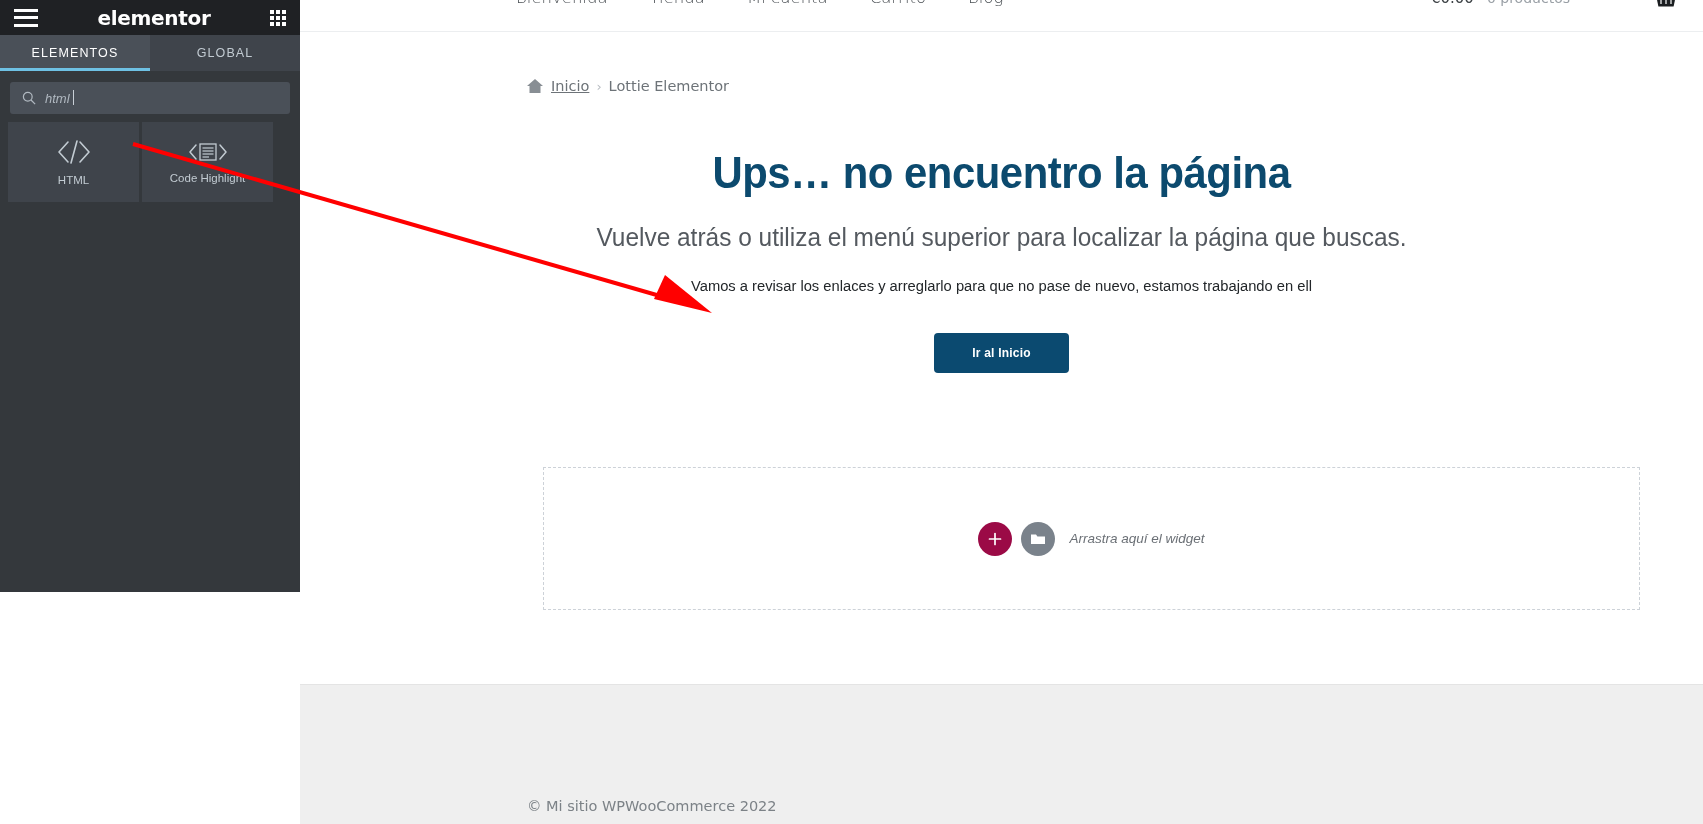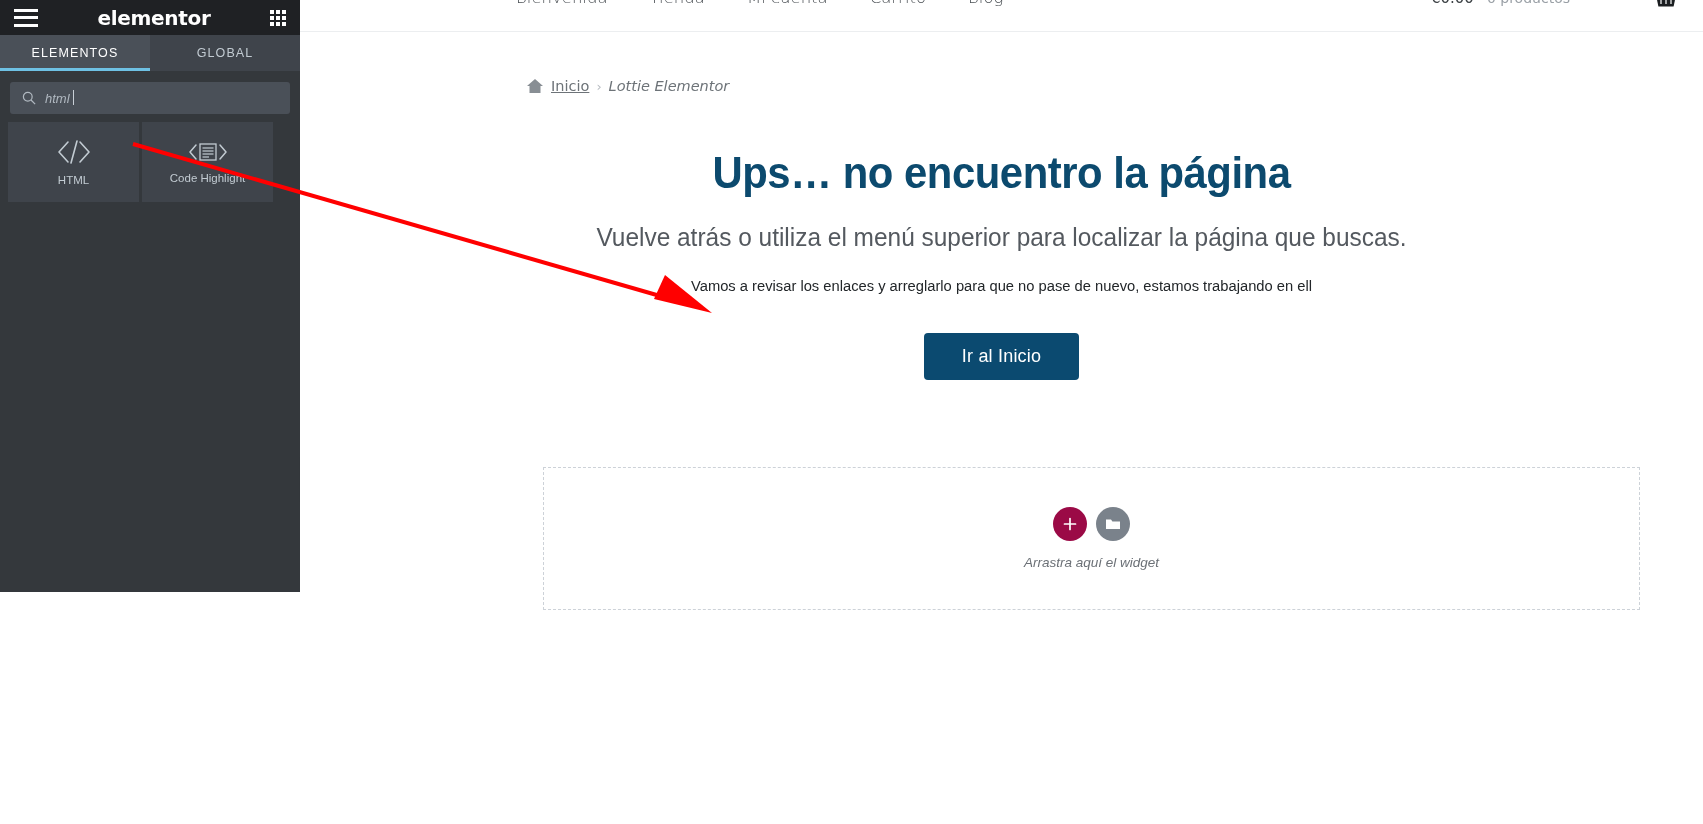--- a/index.html
+++ b/index.html
@@ -99,51 +99,51 @@
   .cart-total { color: #3d4246; font-size: 15px; font-family: "DejaVu Sans", sans-serif; }
   .cart-count { color: #9aa0a6; font-size: 14px; font-family: "DejaVu Sans", sans-serif; }
 
   .breadcrumb {
     position:absolute; left: 226px; top: 78px;
     display:flex; align-items:center; gap: 7px;
     font-size: 14.5px; font-family: "DejaVu Sans", sans-serif;
   }
   .breadcrumb a { color: #6d7378; text-decoration: underline; }
   .breadcrumb .sep { color: #b6bbc0; font-size: 13px; }
-  .breadcrumb .cur { color: #6d7378; font-style: italic; }
+  .breadcrumb .cur { color: #6d7378; }
 
   .hero { text-align: center; margin-top: 116px; }
   .hero h1 {
     color: #0c4a6e; font-size: 45px; font-weight: bold;
     font-family: "Liberation Sans Narrow", "Liberation Sans", sans-serif;
     letter-spacing: -0.5px; line-height: 1.1;
     transform: scaleX(0.93); transform-origin: center;
   }
   .hero .sub {
     margin-top: 24px; color: #54595f; font-size: 26px; font-weight: 300;
     font-family: "Liberation Sans Narrow", "Liberation Sans", sans-serif;
     transform: scaleX(0.94); transform-origin: center;
   }
   .hero .small {
     margin-top: 24px; color: #222629; font-size: 15.5px;
     font-family: "Liberation Sans Narrow", "Liberation Sans", sans-serif;
     transform: scaleX(0.95); transform-origin: center;
   }
   .hero .cta {
     display:inline-block; margin-top: 38px;
-    background: #0b4a70; color:#ffffff; font-weight: normal;
-    font-size: 18px; padding: 13px 38px; border-radius: 4px;
+    background: #0b4a70; color:#ffffff; font-weight: bold;
+    font-size: 12px; padding: 13px 38px; border-radius: 4px;
     text-decoration:none; letter-spacing:0.2px;
     font-family: "Liberation Sans Narrow", "Liberation Sans", sans-serif;
   }
 
   .dropzone {
     position:absolute; left: 243px; right: 63px; top: 467px; height: 143px;
     border: 1.5px dashed #cdd2d8;
-    display:flex; flex-direction:column; align-items:center; justify-content:center;
+    display:flex; flex-direction:row; align-items:center; justify-content:center;
     gap: 14px;
   }
   .dz-buttons { display:flex; gap: 9px; }
   .dz-btn { width: 34px; height: 34px; border-radius: 50%; display:flex; align-items:center; justify-content:center; cursor:pointer; }
   .dz-add { background: #9b0a46; }
   .dz-folder { background: #7a828b; }
   .dz-label {
     color: #6b7076; font-size: 13.5px; font-style: italic;
     font-family: "Liberation Sans Narrow", "Liberation Sans", sans-serif;
   }
@@ -282,20 +282,23 @@
         </div>
         <div class="dz-btn dz-folder">
           <svg width="16" height="14" viewBox="0 0 16 14">
             <path d="M1 2.5 h5 l1.4 2 H15 v7.5 H1 Z" fill="#ffffff"></path>
           </svg>
         </div>
       </div>
       <div class="dz-label">Arrastra aquí el widget</div>
     </div>
 
+    <footer class="site-footer">
+      <div class="footer-text">© Mi sitio WPWooCommerce 2022</div>
+    </footer>
   </main>
 
   <svg class="annot">
     <g>
       <line x1="133" y1="144" x2="681" y2="302" stroke="#ff0000" stroke-width="4"></line>
       <polygon points="712,313 654,299 665,275" fill="#ff0000"></polygon>
     </g>
   </svg>
 
 </div>

